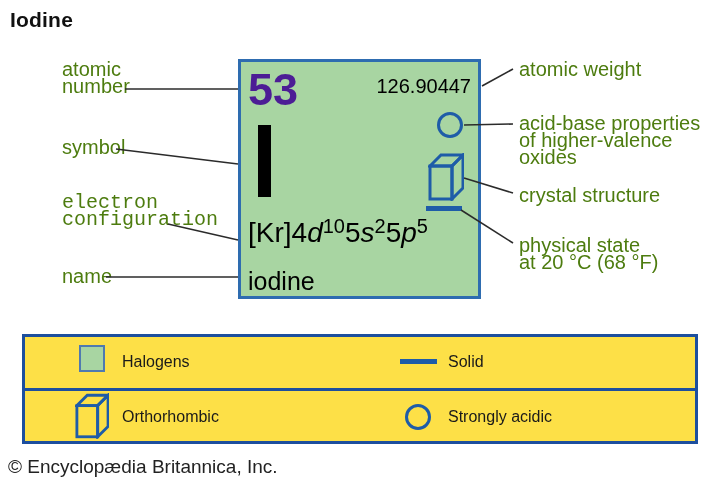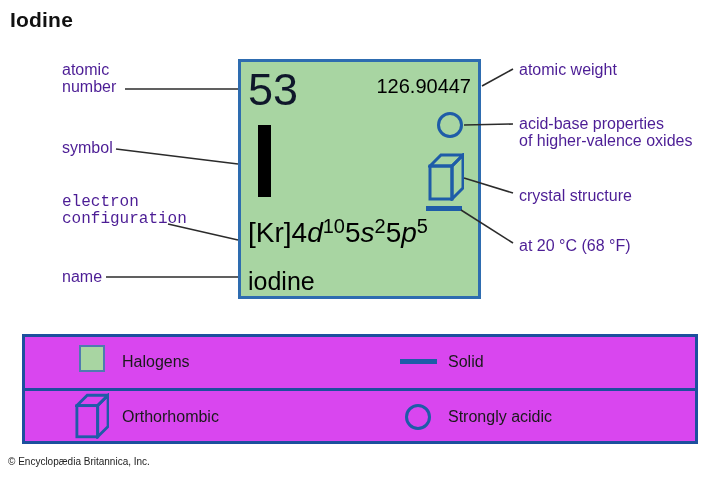--- a/index.html
+++ b/index.html
@@ -4,64 +4,64 @@
 <style>
   html,body{margin:0;padding:0;background:#fff;}
   .canvas{
     position:relative;width:720px;height:480px;background:#ffffff;
     font-family:"Liberation Sans", sans-serif;color:#111;overflow:hidden;
   }
   .abs{position:absolute;}
   
   .title{left:10px;top:8px;font-size:21px;font-weight:bold;letter-spacing:.2px;}
   
-  .callout{font-size:16px;line-height:17px;color:#4c1d95;}
+  .callout{font-size:20px;line-height:17px;color:#4d7c0f;}
   .co-l0{left:62px;top:61px;}
   .co-l1{left:62px;top:139px;}
   .co-l2{left:62px;top:194px;font-family:Liberation Mono, monospace;}
   .co-l3{left:62px;top:268px;}
   .co-r0{left:519px;top:61px;}
   .co-r1{left:519px;top:115px;}
   .co-r2{left:519px;top:187px;text-align:center;}
   .co-r3{left:519px;top:237px;}
   
   .lines{left:0;top:0;width:720px;height:480px;pointer-events:none;z-index:5;}
   .lines line{stroke:#2b2b2b;stroke-width:1.6;}
   
   .card{
     left:238px;top:59px;width:243px;height:240px;box-sizing:border-box;
     background:#a8d5a2;border:3px solid #2e6cb0;z-index:1;
   }
-  .atomic-number{left:7px;top:11px;font-size:45px;line-height:33px;font-weight:normal;color:#0f172a;}
+  .atomic-number{left:7px;top:11px;font-size:45px;line-height:33px;font-weight:bold;color:#4c1d95;}
   .atomic-weight{right:7px;top:13px;font-size:20px;line-height:23px;color:#000;}
   .symbol-bar{left:17px;top:63px;width:13px;height:72px;background:#000;}
   .sr{position:absolute;width:1px;height:1px;overflow:hidden;clip-path:inset(50%);white-space:nowrap;}
   .acid-circle{left:196px;top:50px;width:26px;height:26px;border:3px solid #1e5ca8;border-radius:50%;box-sizing:border-box;background:transparent;}
   .card-cube{left:187px;top:91px;}
   .state-dash{left:185px;top:144px;width:36px;height:5px;background:#1e5ca8;}
   .econfig{left:7px;top:156px;font-size:28px;line-height:30px;color:#000;white-space:nowrap;}
   .econfig sup{font-size:20px;line-height:0;vertical-align:9px;}
   .el-name{left:7px;top:205px;font-size:25px;color:#000;}
   
   .legend{
     left:22px;top:334px;width:676px;height:110px;box-sizing:border-box;
-    background:#d946ef;border:3px solid #1d4f9e;
+    background:#fde047;border:3px solid #1d4f9e;
   }
   .legend-divider{left:0;top:51px;width:670px;height:3px;background:#1d4f9e;}
   .legend-label{font-size:16px;line-height:18px;color:#1a1a1a;}
   .swatch{left:54px;top:8px;width:26px;height:27px;box-sizing:border-box;background:#a8d5a2;border:2px solid #4f7ab0;}
   .lg-label-halogens{left:97px;top:16px;}
   .lg-dash{left:375px;top:22px;width:37px;height:5px;background:#1e5ca8;}
   .lg-label-solid{left:423px;top:16px;}
   .lg-cube{left:50px;top:56px;}
   .lg-label-ortho{left:97px;top:71px;}
   .lg-circle{left:380px;top:67px;width:26px;height:26px;border:3px solid #1e5ca8;border-radius:50%;box-sizing:border-box;}
   .lg-label-acidic{left:423px;top:71px;}
   
-  .copyright{left:8px;top:456px;font-size:10px;color:#222;}
+  .copyright{left:8px;top:456px;font-size:19px;color:#222;}
 </style>
 </head>
 <body>
 
 <div class="canvas">
 
   <div class="abs title">Iodine</div>
 
   <svg class="abs lines" width="720" height="480" viewBox="0 0 720 480">
     <line x1="125" y1="89" x2="238" y2="89"></line>
@@ -93,20 +93,21 @@
     <div>atomic weight</div>
   </div>
   <div class="abs callout co-r1">
     <div>acid-base properties</div>
     <div>of higher-valence oxides</div>
   </div>
   <div class="abs callout co-r2">
     <div>crystal structure</div>
   </div>
   <div class="abs callout co-r3">
+    <div>physical state</div>
     <div>at 20 °C (68 °F)</div>
   </div>
 
   <div class="abs card">
     <div class="abs atomic-number">53</div>
     <div class="abs atomic-weight">126.90447</div>
     <div class="abs symbol-bar">
       <span class="sr">I</span>
     </div>
     <div class="abs acid-circle"></div>

